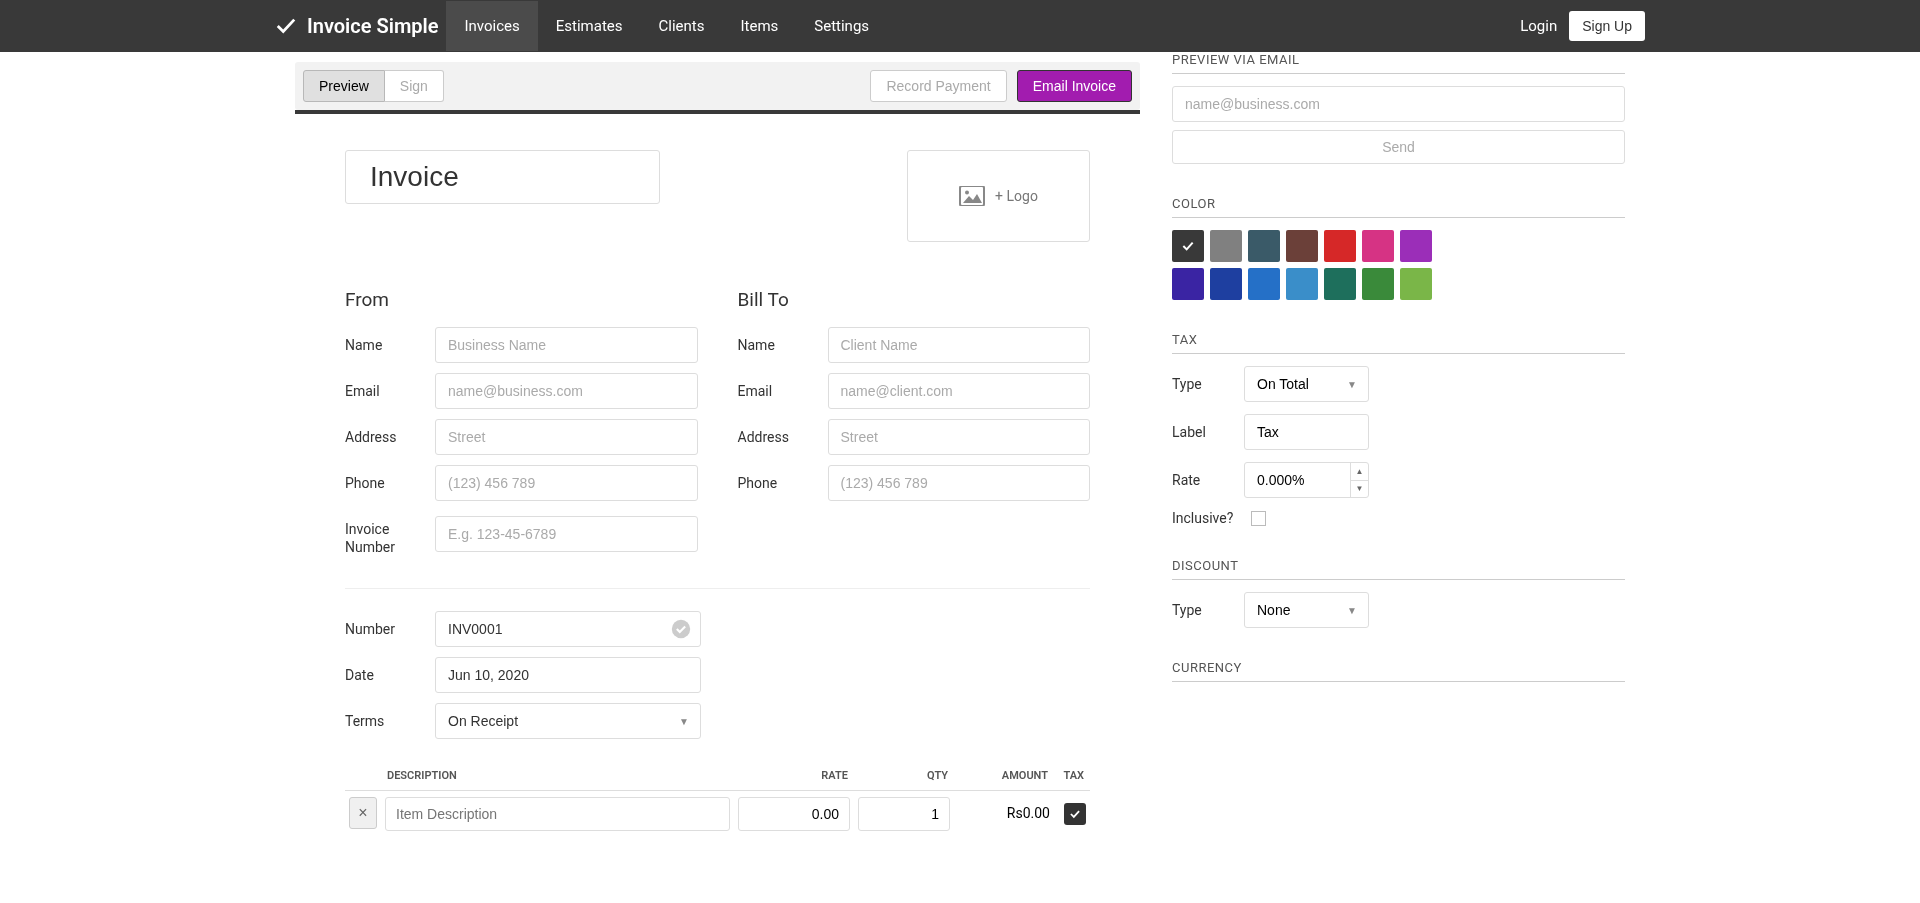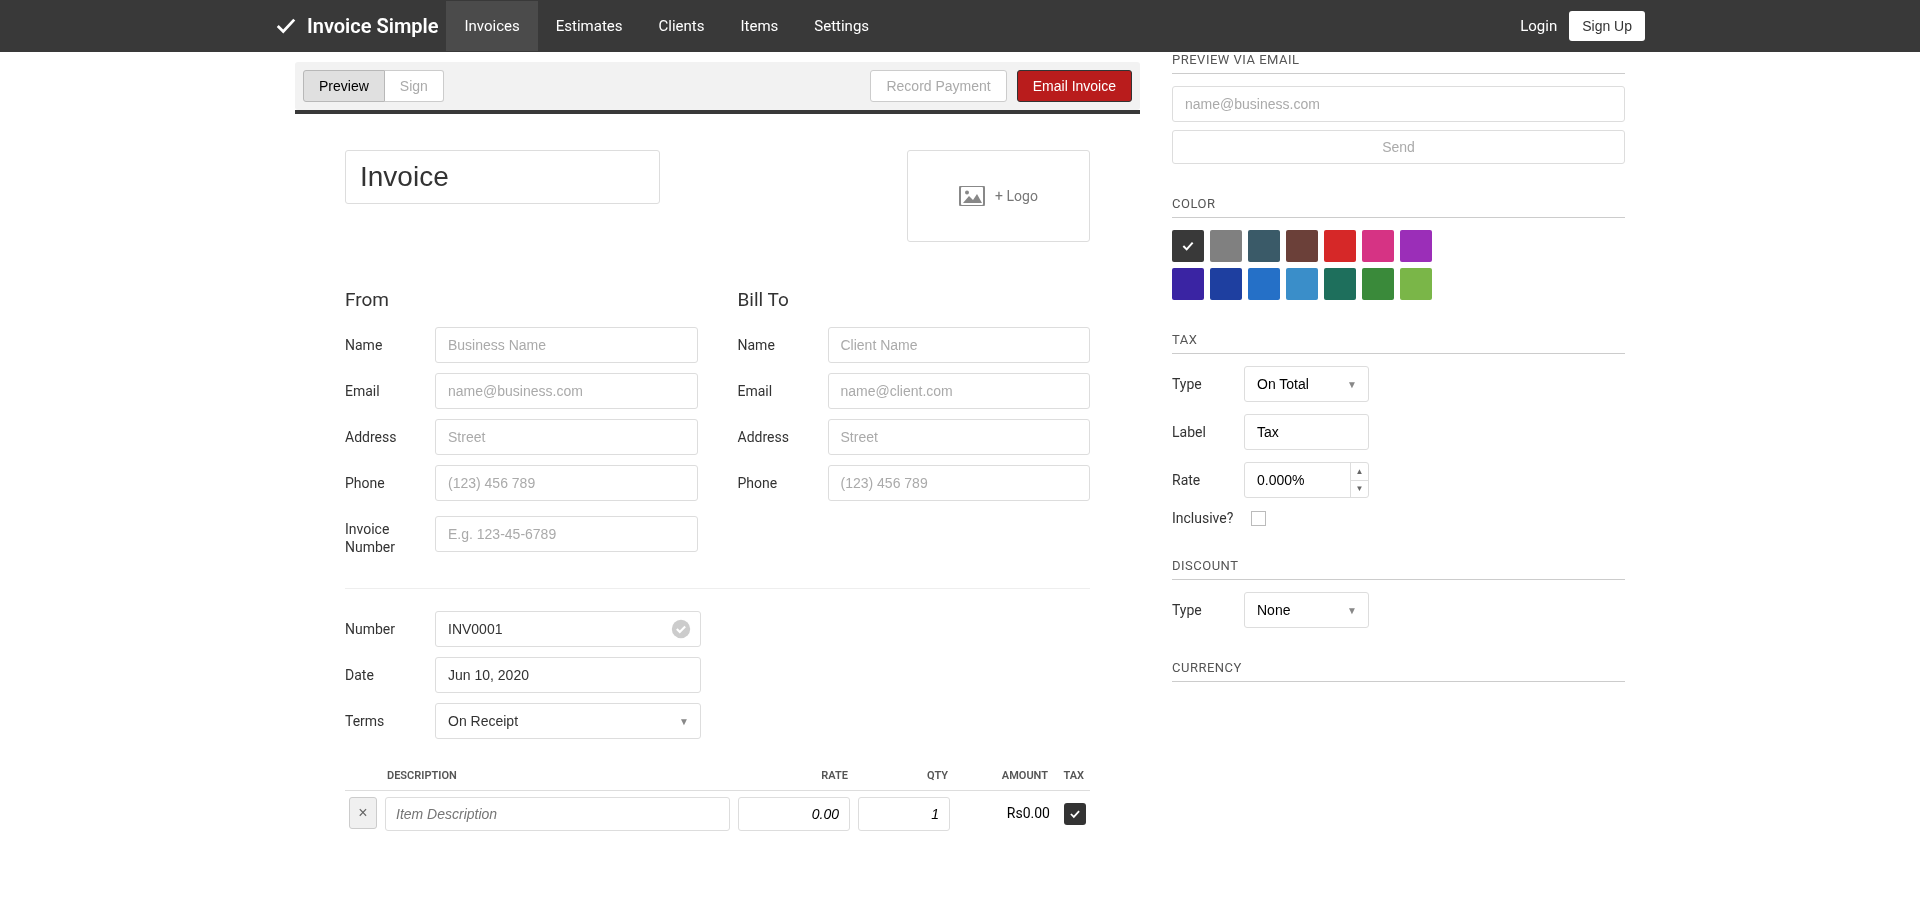--- a/index.html
+++ b/index.html
@@ -25,26 +25,26 @@
     
     .action-bar { background: #f2f2f2; border-radius: 3px; padding: 8px; margin-top: 10px; display: flex; align-items: center; gap: 0; }
     .btn-group { display: inline-flex; }
     .btn { padding: 7px 15px; font-size: 14px; border: 1px solid #ccc; background: #fff; cursor: pointer; }
     .btn-group .btn:first-child { border-radius: 3px 0 0 3px; }
     .btn-group .btn:last-child { border-radius: 0 3px 3px 0; border-left: none; }
     .btn.active { background: #e0e0e0; border-color: #b8b8b8; }
     .btn.muted { color: #aaa; }
     .action-right { margin-left: auto; display: flex; gap: 10px; }
     .btn-default { border-radius: 3px; }
-    .btn-primary { background: #b91c1c; color: #fff; border-color: #333; border-radius: 3px; }
+    .btn-primary { background: #a21caf; color: #fff; border-color: #333; border-radius: 3px; }
     
     
     .doc { background: #fff; border-top: 4px solid #393939; margin-top: 0; padding: 36px 50px 0 50px; position: relative; }
     .doc-header { display: flex; justify-content: space-between; align-items: flex-start; }
-    .doc-title-input { font-size: 28px; padding: 10px 14px; border: 1px solid #ddd; border-radius: 3px; width: 315px; color: #333; }
+    .doc-title-input { font-size: 28px; padding: 10px 24px; border: 1px solid #ddd; border-radius: 3px; width: 315px; color: #333; }
     .logo-box { width: 183px; height: 92px; border: 1px solid #ddd; border-radius: 3px; display: flex; align-items: center; justify-content: center; gap: 10px; color: #777; cursor: pointer; font-size: 14px; }
     .logo-box svg { width: 26px; height: 20px; fill: #888; }
     
     .form-columns { display: flex; gap: 40px; margin-top: 46px; }
     .form-col { flex: 1; }
     .section-title { font-size: 19px; font-weight: 400; color: #333; margin-bottom: 16px; }
     .form-row { display: flex; align-items: center; margin-bottom: 10px; }
     .form-label { width: 90px; font-size: 14px; color: #333; }
     .form-label.tall { align-self: flex-start; padding-top: 9px; line-height: 1.3; }
     .form-input { flex: 1; padding: 9px 12px; border: 1px solid #ddd; border-radius: 3px; font-size: 14px; color: #333; }
@@ -58,21 +58,21 @@
     .meta-section .form-row { max-width: 356px; }
     .select-wrap { position: relative; flex: 1; }
     .select-wrap .form-input { width: 100%; appearance: none; }
     .select-caret { position: absolute; right: 12px; top: 50%; transform: translateY(-50%); pointer-events: none; font-size: 10px; color: #888; }
     
     .items-table { width: 100%; border-collapse: collapse; margin-top: 22px; }
     .items-table th { font-size: 11px; color: #555; font-weight: 600; padding: 8px 6px; border-bottom: 1px solid #ddd; text-align: right; }
     .items-table th.left { text-align: left; }
     .items-table td { padding: 6px 4px; vertical-align: top; }
     .remove-btn { width: 28px; height: 32px; border: 1px solid #ccc; background: #f0f0f0; border-radius: 3px; cursor: pointer; font-size: 16px; color: #666; }
-    .cell-input { width: 100%; padding: 8px 10px; border: 1px solid #ddd; border-radius: 3px; font-size: 14px; font-style: italic; }
+    .cell-input { width: 100%; padding: 8px 10px; border: 1px solid #ddd; border-radius: 3px; font-size: 14px; }
     .cell-input.right { text-align: right; }
     .amount-cell { text-align: right; font-size: 14px; padding-top: 14px !important; padding-right: 6px; }
     .tax-check { width: 22px; height: 22px; background: #333; border-radius: 3px; display: inline-flex; align-items: center; justify-content: center; margin-top: 6px; }
     .tax-check svg { width: 14px; height: 14px; stroke: #fff; fill: none; stroke-width: 3; }
     
     
     .side-section { margin-bottom: 32px; }
     .side-heading { font-size: 13px; letter-spacing: 0.5px; color: #555; text-transform: uppercase; padding-bottom: 6px; border-bottom: 1px solid #ccc; margin-bottom: 12px; }
     .side-input { width: 100%; padding: 9px 12px; border: 1px solid #ddd; border-radius: 3px; font-size: 14px; }
     .side-input::placeholder { color: #aaa; }

